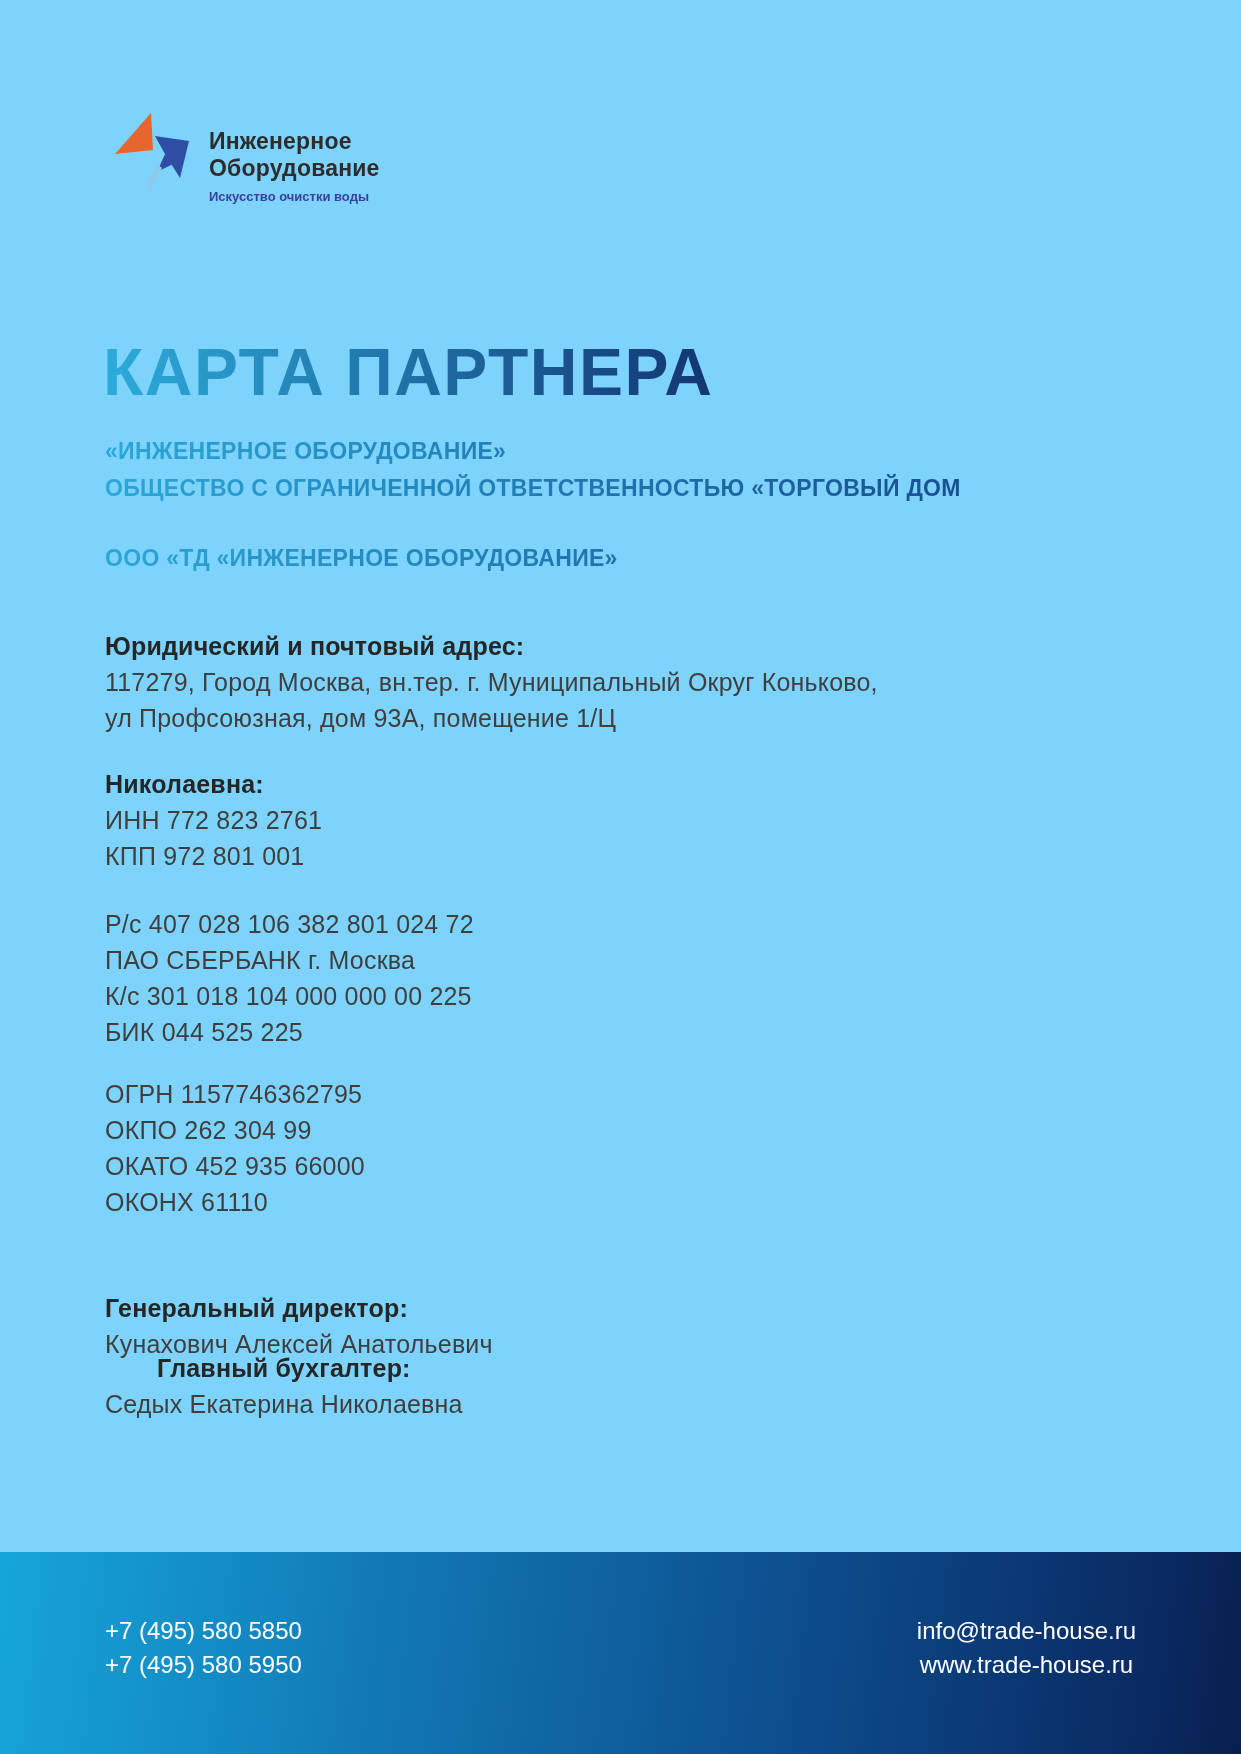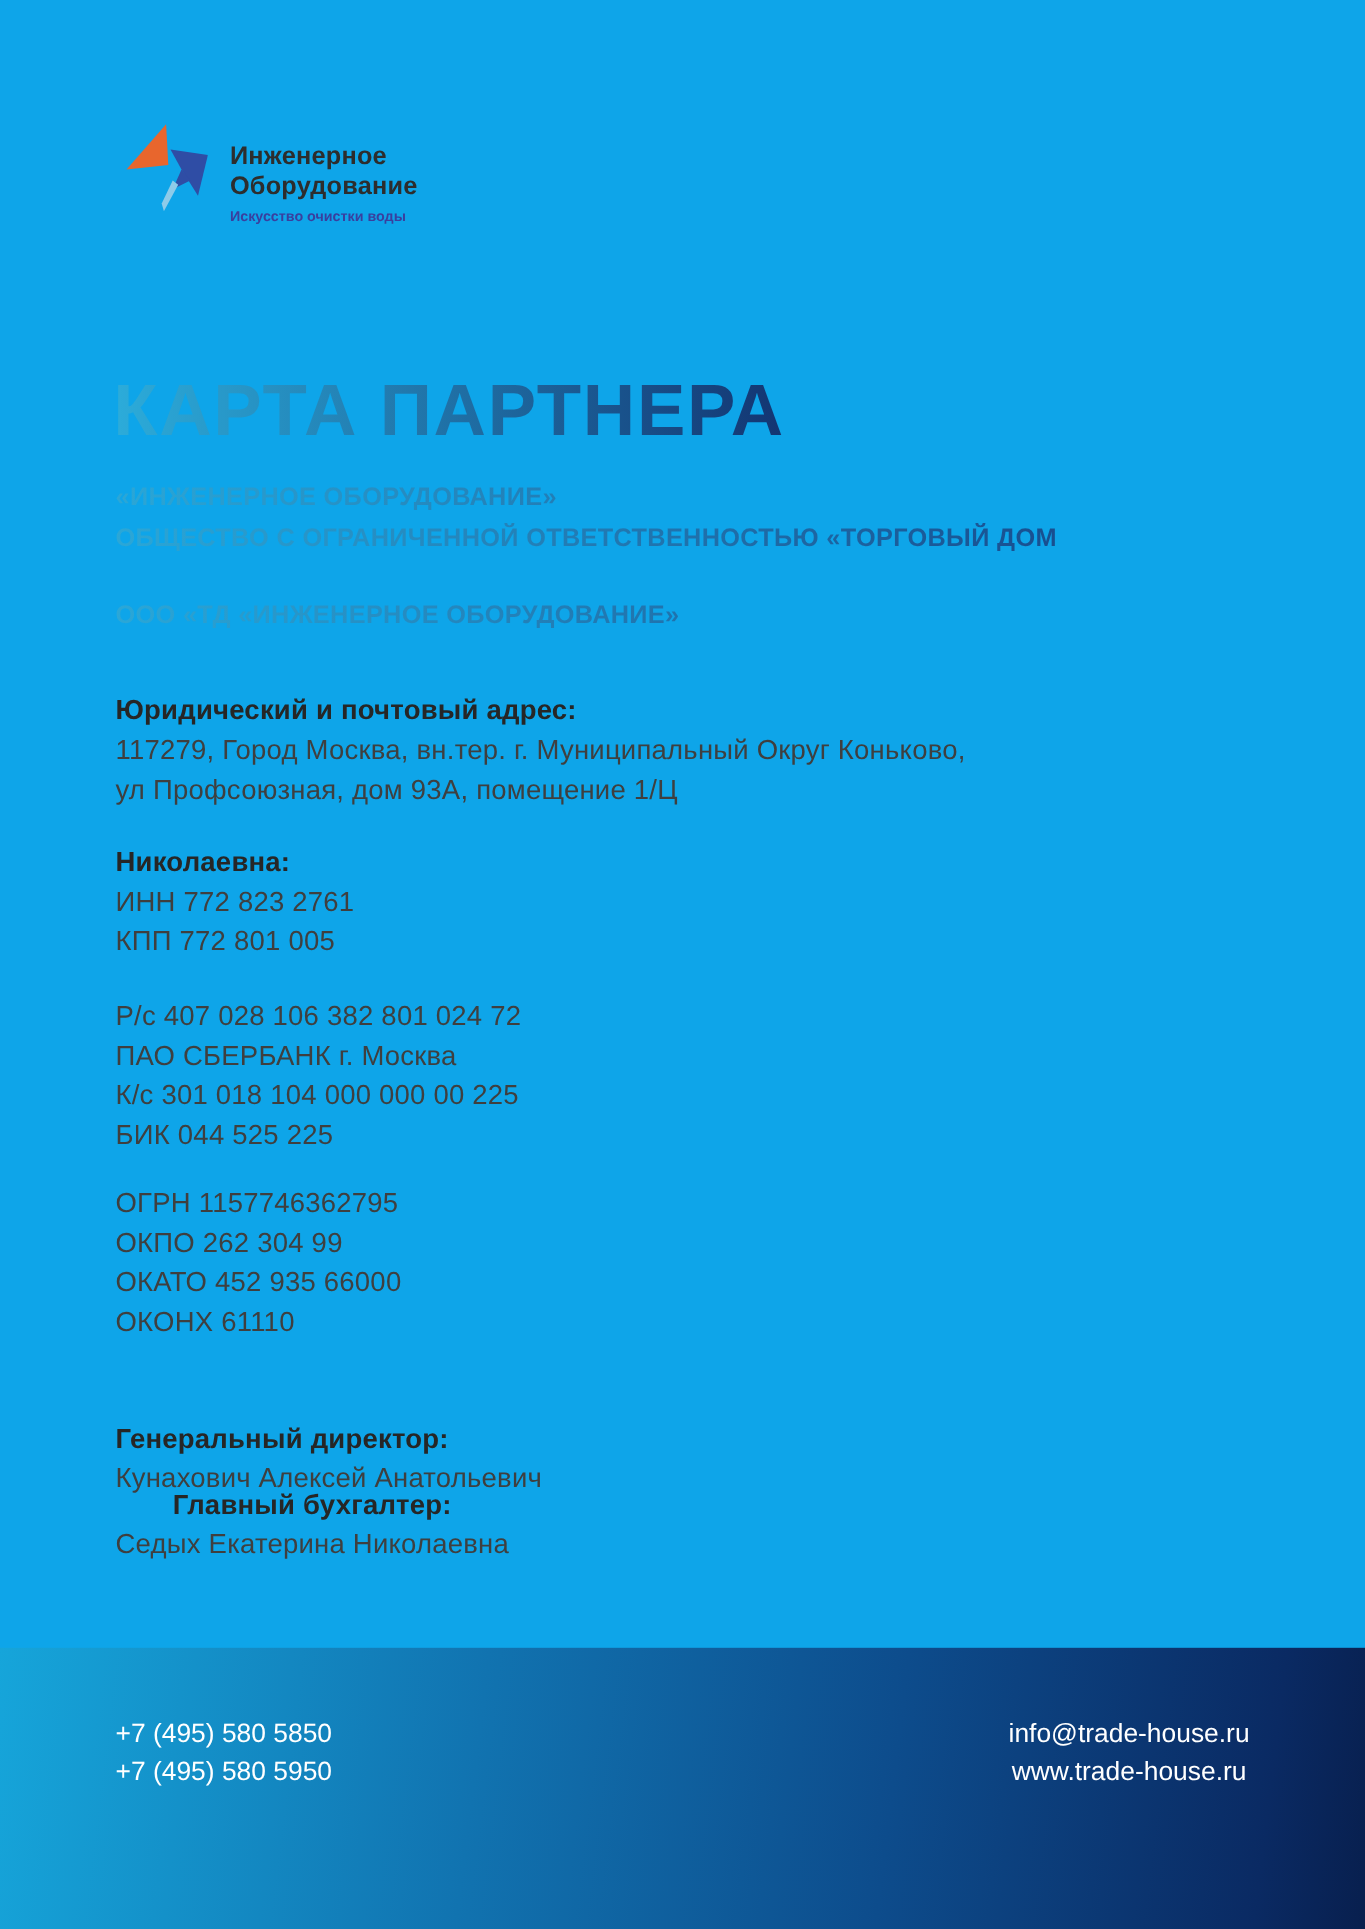--- a/index.html
+++ b/index.html
@@ -1,20 +1,20 @@
 <!DOCTYPE html>
 <html lang="ru" style="--title-g1: #2cacda; --title-g2: #133572; --sub-g1: #2ba7d7; --sub-g2: #174a8c; --footer-g1: #16a5da; --footer-g2: #0a2a63; --logo-orange: #e8662d; --logo-blue: #2f4da5; --logo-lightblue: #8ecbe9; --logo-tagline-color: #3a3f9e;"><head>
 <meta charset="utf-8">
 <style>
   html, body { margin: 0; padding: 0; background: #ffffff; }
   .page {
     position: relative;
     width: 1241px;
     height: 1754px;
-    background: #0ea5e9;
+    background: #7dd3fc;
     overflow: hidden;
     font-family: "Liberation Sans", sans-serif;
   }
 
   
   .logo { position: absolute; left: 105px; top: 108px; display: flex; align-items: flex-start; }
   .logo-mark { width: 84px; height: 84px; flex: 0 0 auto; }
   .logo-text { margin-left: 20px; margin-top: 20px; }
   .logo-name {
     font-size: 23px; line-height: 27px; font-weight: 600;
@@ -64,21 +64,21 @@
 
   .sec-address    { top: 628px; }
   .sec-requisites { top: 766px; }
   .sec-bank       { top: 906px; }
   .sec-codes      { top: 1076px; }
   .sec-director   { top: 1246px; margin-top: 44px; }
   .sec-accountant { top: 1350px; text-align: center; }
 
   
   .footer {
-    position: absolute; left: 0; bottom: 0; width: 1241px; height: 256px;
+    position: absolute; left: 0; bottom: 0; width: 1241px; height: 202px;
     background-image: linear-gradient(97deg,
       var(--footer-g1, #16a5da) 0%,
       #1173b0 35%,
       #0d4c8c 65%,
       var(--footer-g2, #0a2a63) 92%,
       #081f4e 100%);
     color: #ffffff;
   }
   .footer-phones {
     position: absolute; left: 105px; top: 62px;
@@ -120,21 +120,21 @@
 
   <div class="sec sec-address">
     <div class="hdr">Юридический и почтовый адрес:</div>
     <div>117279, Город Москва, вн.тер. г. Муниципальный Округ Коньково,</div>
     <div>ул Профсоюзная, дом 93А, помещение 1/Ц</div>
   </div>
 
   <div class="sec sec-requisites">
     <div class="hdr">Николаевна:</div>
     <div>ИНН 772 823 2761</div>
-    <div>КПП 772 801 005</div>
+    <div>КПП 972 801 001</div>
   </div>
 
   <div class="sec sec-bank">
     <div>Р/с 407 028 106 382 801 024 72</div>
     <div>ПАО СБЕРБАНК г. Москва</div>
     <div>К/с 301 018 104 000 000 00 225</div>
     <div>БИК 044 525 225</div>
   </div>
 
   <div class="sec sec-codes">

